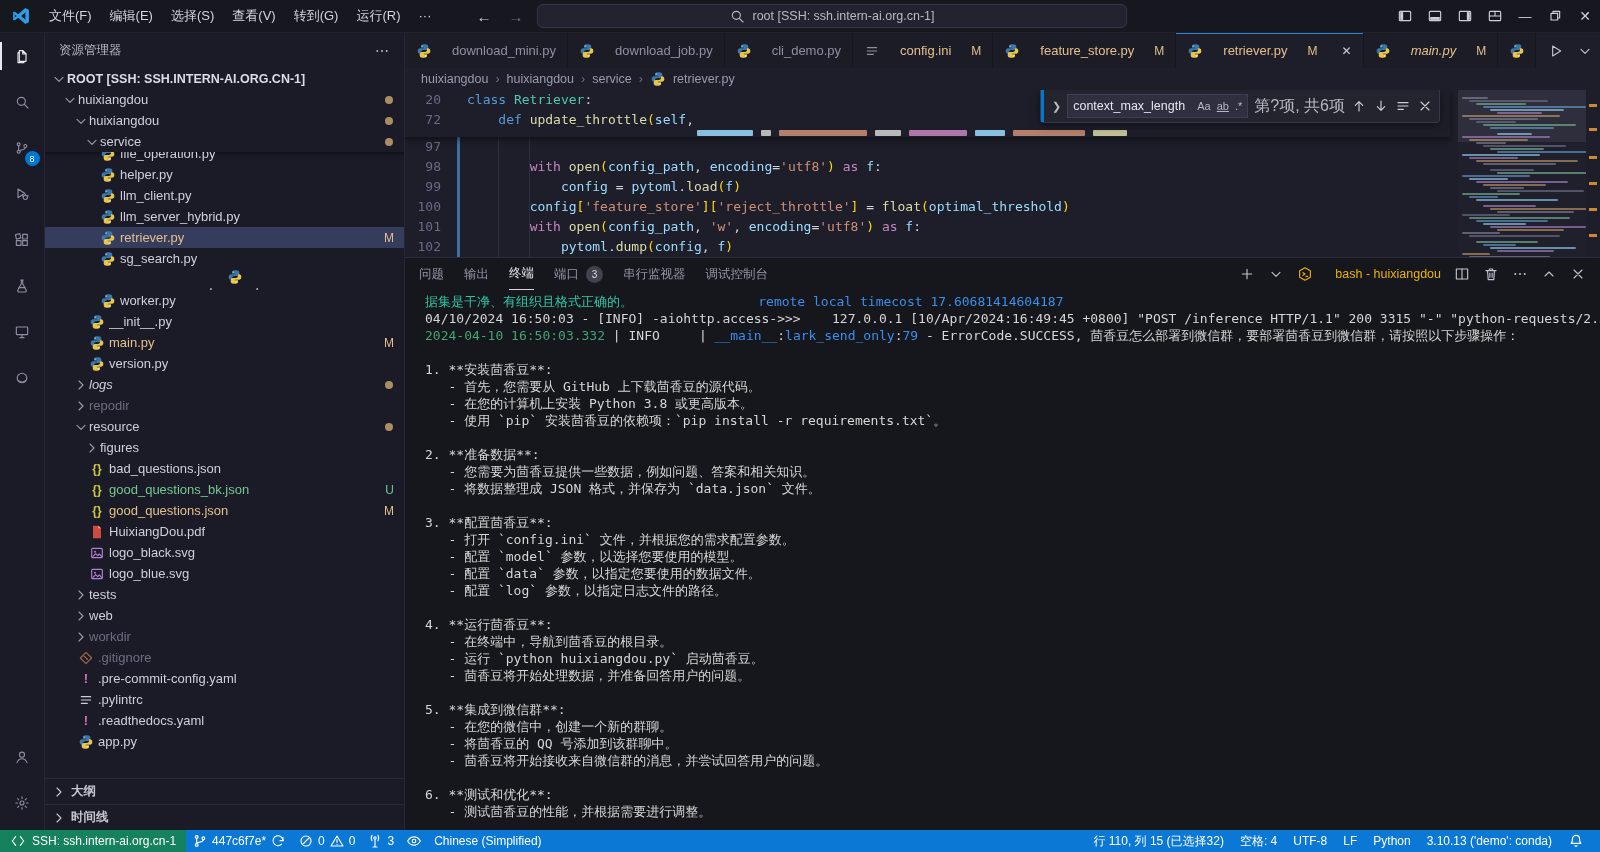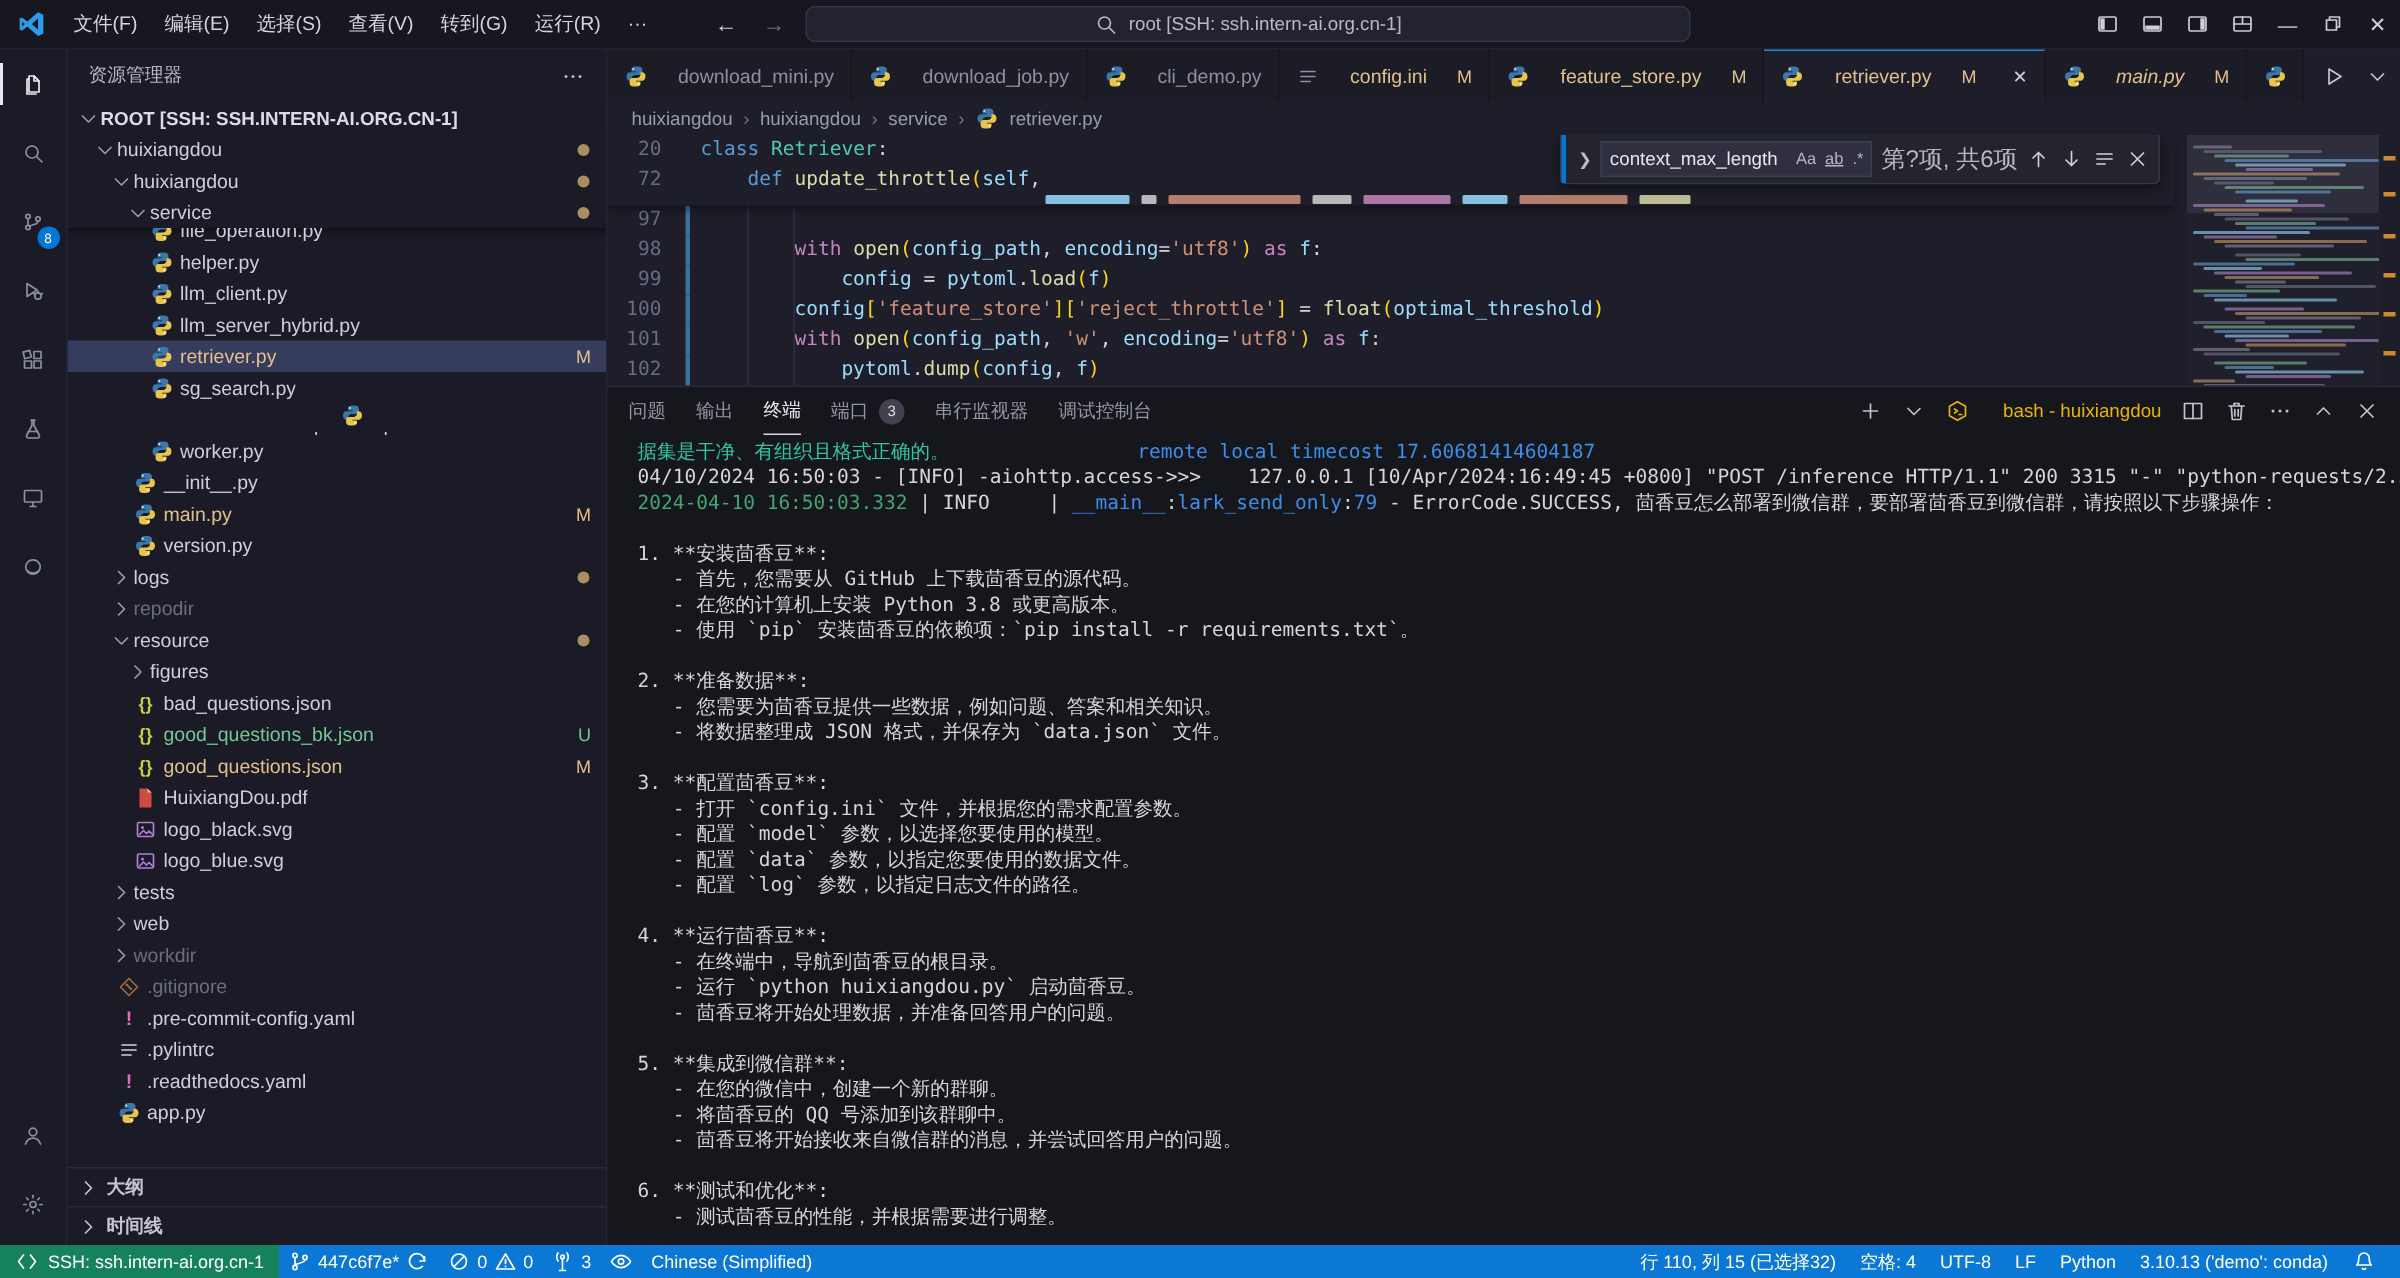--- a/index.html
+++ b/index.html
@@ -454,21 +454,21 @@
           <span class="ic ficon">
             <svg width="16" height="16" viewBox="0 0 24 24">
               <path fill="#3b77a8" d="M11.6 2c-2.6 0-4.1 1.1-4.1 2.9V7h4.6v.8H5.9C4 7.8 2.5 9.3 2.5 12s1.5 4.2 3.4 4.2h1.6v-2.3c0-2 1.7-3.4 3.6-3.4h4.4c1.6 0 2.9-1.3 2.9-2.9V4.9C18.4 3.1 16.4 2 14.3 2h-2.7z"></path>
               <circle cx="9.3" cy="4.6" r="1" fill="#d9e9f5"></circle>
               <path fill="#e8c54c" d="M12.4 22c2.6 0 4.1-1.1 4.1-2.9V17h-4.6v-.8h6.2c1.9 0 3.4-1.5 3.4-4.2s-1.5-4.2-3.4-4.2h-1.6v2.3c0 2-1.7 3.4-3.6 3.4H8.5c-1.6 0-2.9 1.3-2.9 2.9v2.7c0 1.8 2 2.9 4.1 2.9h2.7z"></path>
               <circle cx="14.7" cy="19.4" r="1" fill="#fff6dd"></circle>
             </svg>
           </span>
           <span class="tlabel">version.py</span>
         </div>
-        <div class="trow" style="padding-left: 28px;">
+        <div class="trow" style="padding-left: 28px; font-style: italic;">
           <span class="ic chev">
             <svg width="16" height="16" viewBox="0 0 24 24" fill="none" stroke="currentColor" stroke-width="1.7" stroke-linecap="round" stroke-linejoin="round">
               <path d="M9 6l6 6-6 6"></path>
             </svg>
           </span>
           <span class="tlabel">logs</span>
           <span class="tdot"></span>
         </div>
         <div class="trow dim" style="padding-left: 28px;">
           <span class="ic chev">

